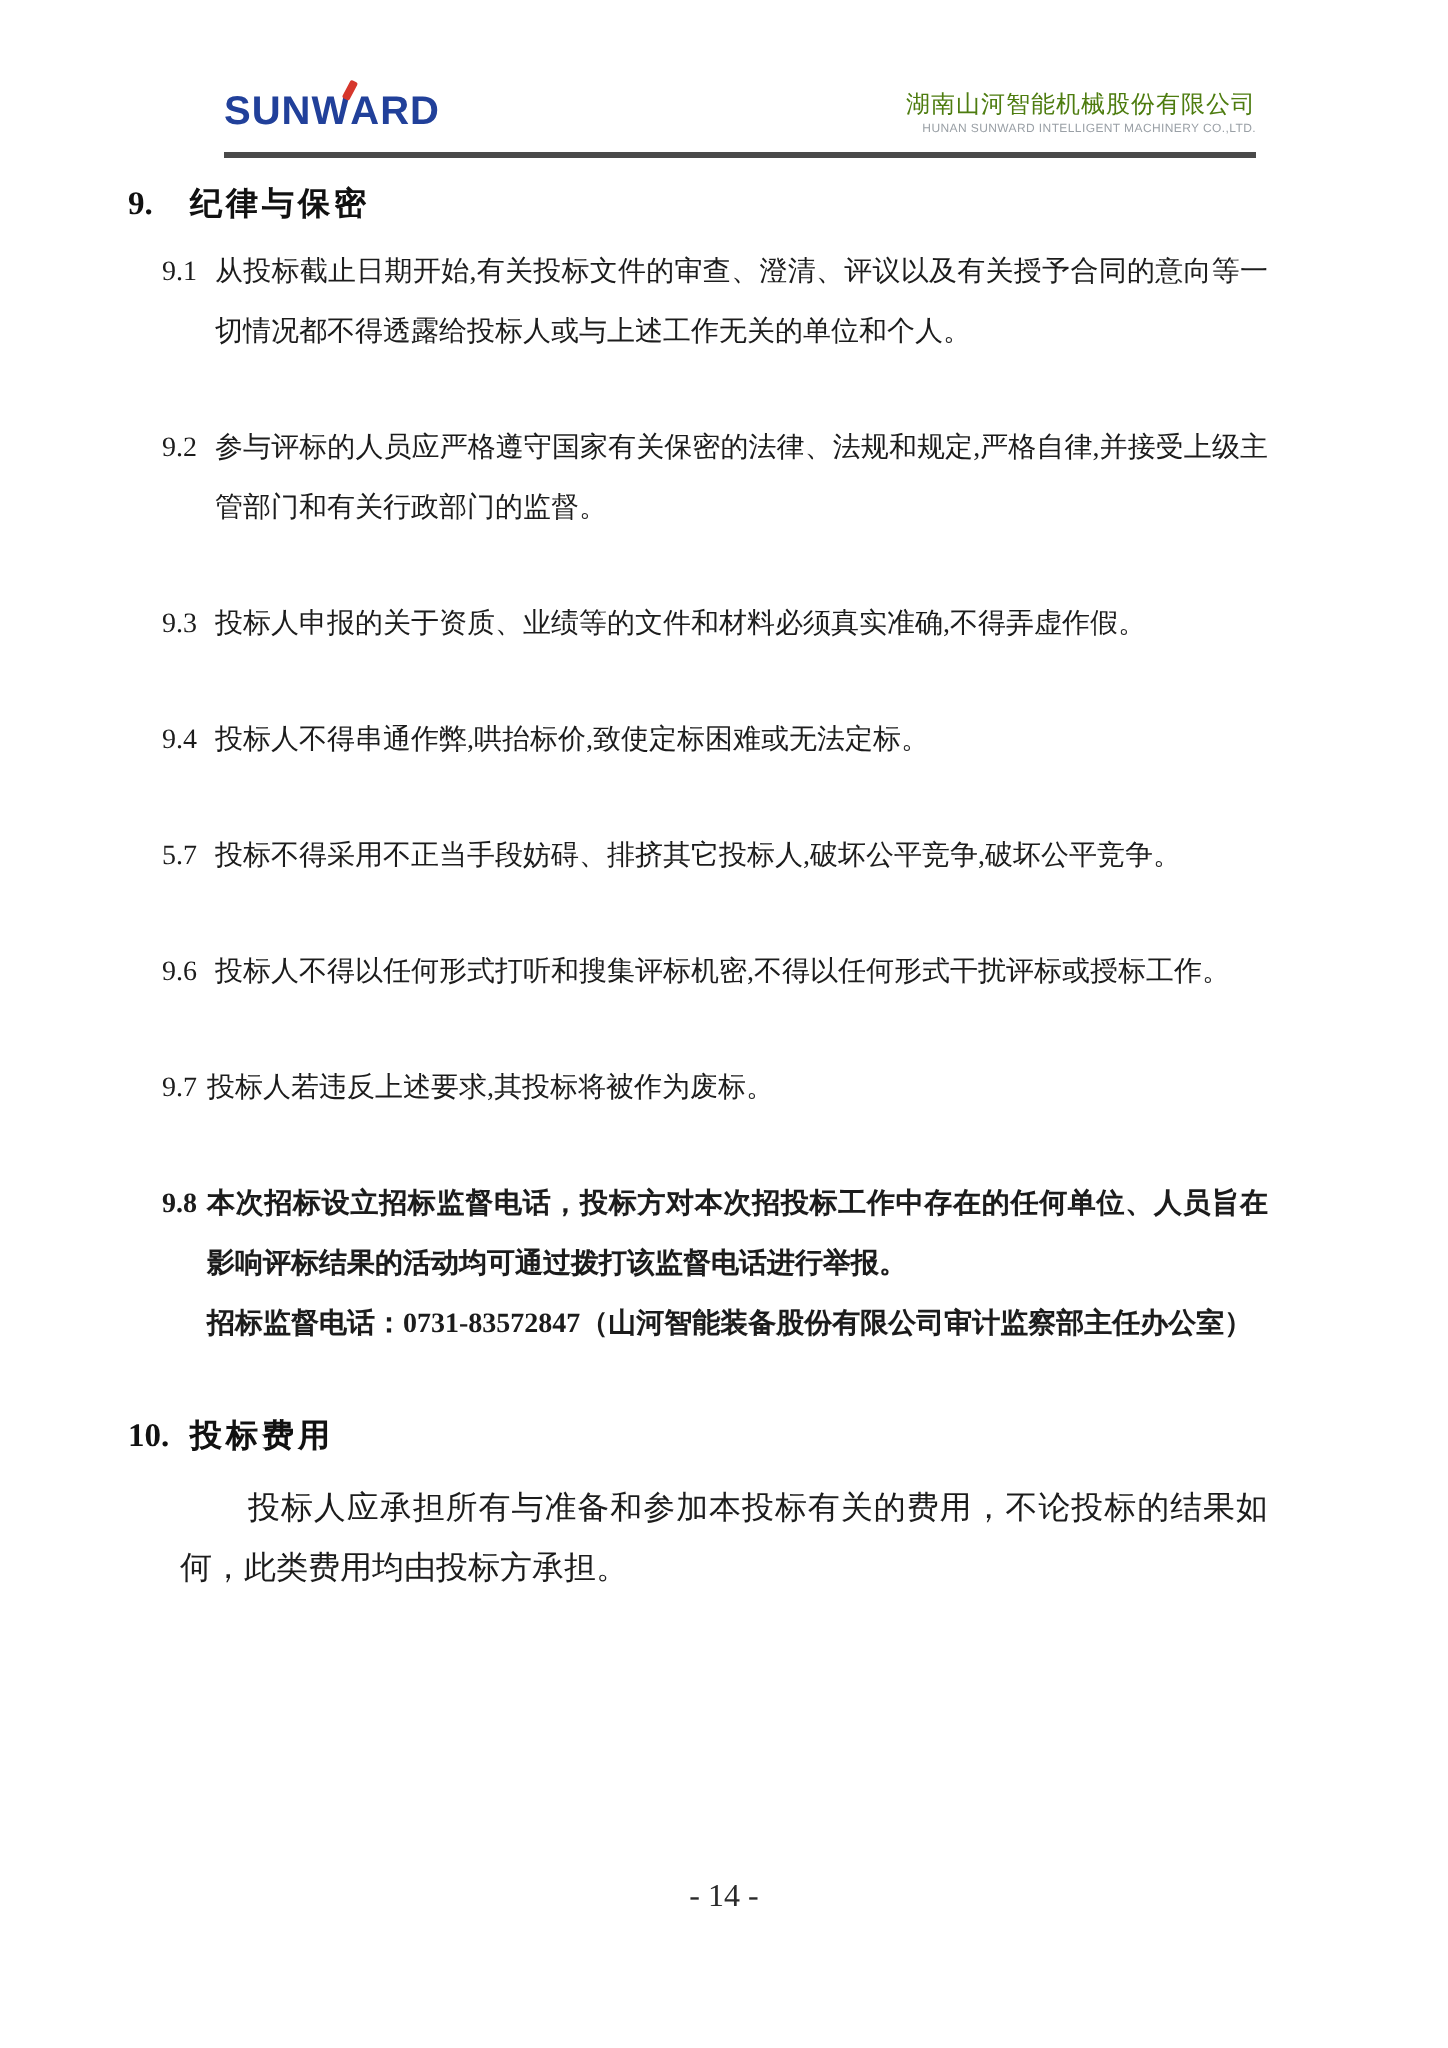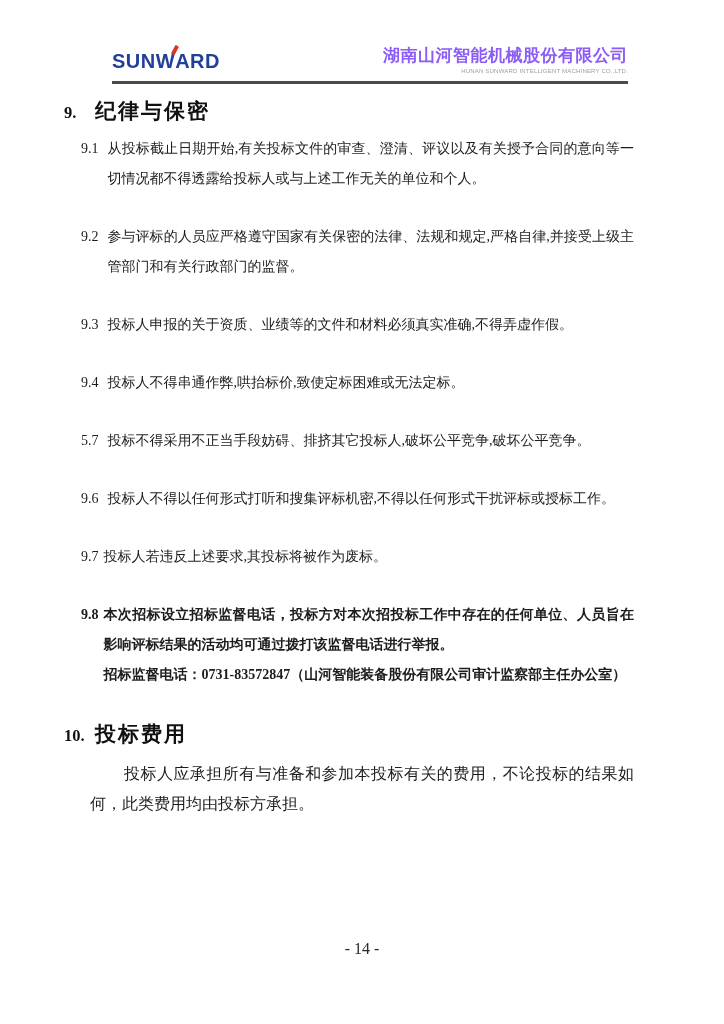--- a/index.html
+++ b/index.html
@@ -38,23 +38,23 @@
     right: -1px;
     width: 3.5px;
     height: 10px;
     background: #d6372c;
     transform: rotate(28deg);
     border-radius: 1px;
   }
   .company { text-align: right; line-height: 1.15; }
   .company-cn {
     font-family: "Liberation Sans", "DejaVu Sans", sans-serif;
-    font-size: 17px;
-    font-weight: bold;
-    color: #8b5cf6;
+    font-size: 12px;
+    font-weight: normal;
+    color: #4d7c0f;
     letter-spacing: 0.5px;
   }
   .company-en {
     font-family: "Liberation Sans", "DejaVu Sans", sans-serif;
     font-size: 6px;
     color: #9aa0a6;
     letter-spacing: 0.2px;
     margin-top: 2px;
   }
   
@@ -67,21 +67,21 @@
     color: #111;
   }
   .h-num {
     font-family: "Liberation Serif", "DejaVu Serif", serif;
     font-size: 16.5px;
     min-width: 23px;
     margin-right: 8px;
   }
   .h-title {
     font-family: "Liberation Sans", "DejaVu Sans", sans-serif;
-    font-size: 21px;
+    font-size: 16px;
     letter-spacing: 2px;
   }
   .heading-10 { margin-top: 30px; }
   .items { margin-top: 9px; margin-left: 17px; }
   .item {
     display: flex;
     font-size: 14px;
     line-height: 30px;
     margin-bottom: 28px;
   }

